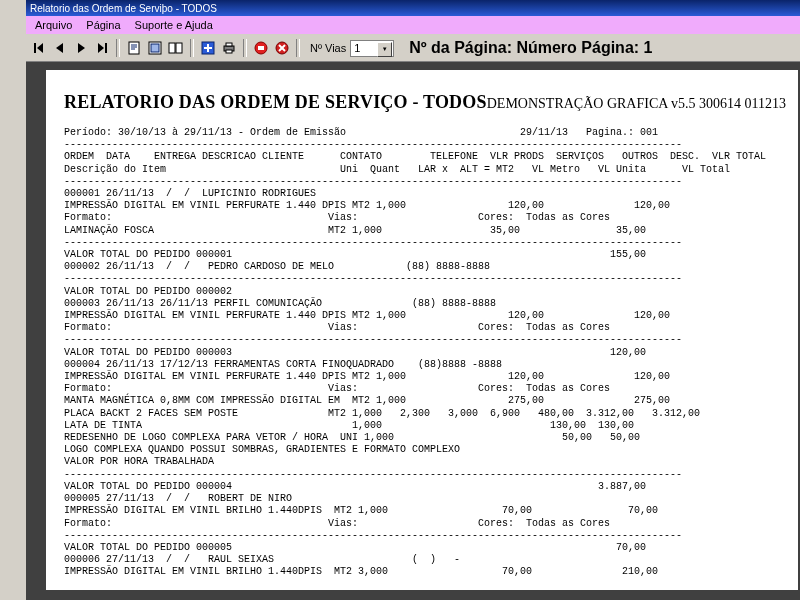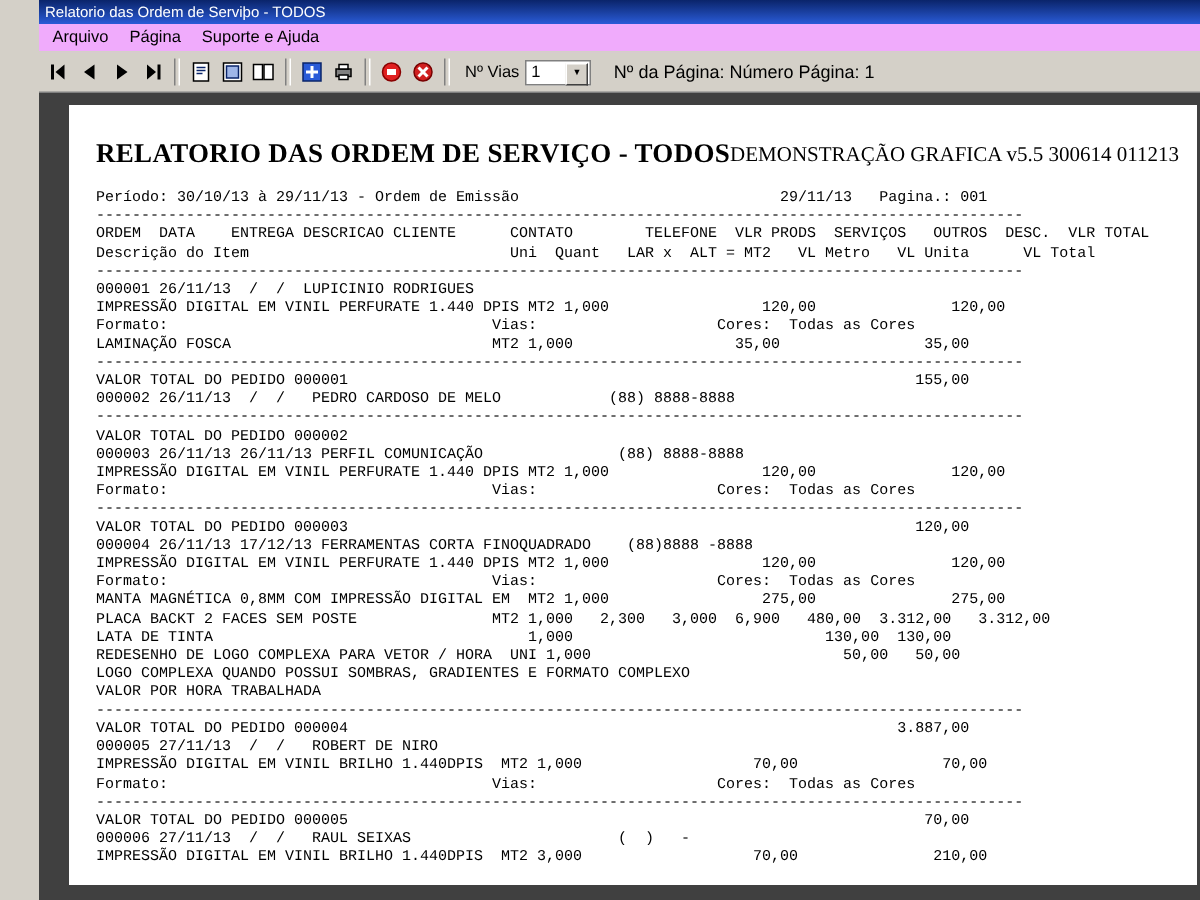--- a/index.html
+++ b/index.html
@@ -105,23 +105,24 @@
     background: #d4d0c8;
     border: 1px solid #fff;
     border-right-color: #404040;
     border-bottom-color: #404040;
     display: flex;
     align-items: center;
     justify-content: center;
     font-size: 6px;
   }
   .page-label {
-    font-size: 12px;
+    font-size: 16px;
     margin-left: 14px;
     white-space: nowrap;
+    font-weight: bold;
   }
   
   .preview-area {
     flex: 1;
     background: #404040;
     position: relative;
     overflow: hidden;
     padding-left: 32px;
   }
   .paper {

